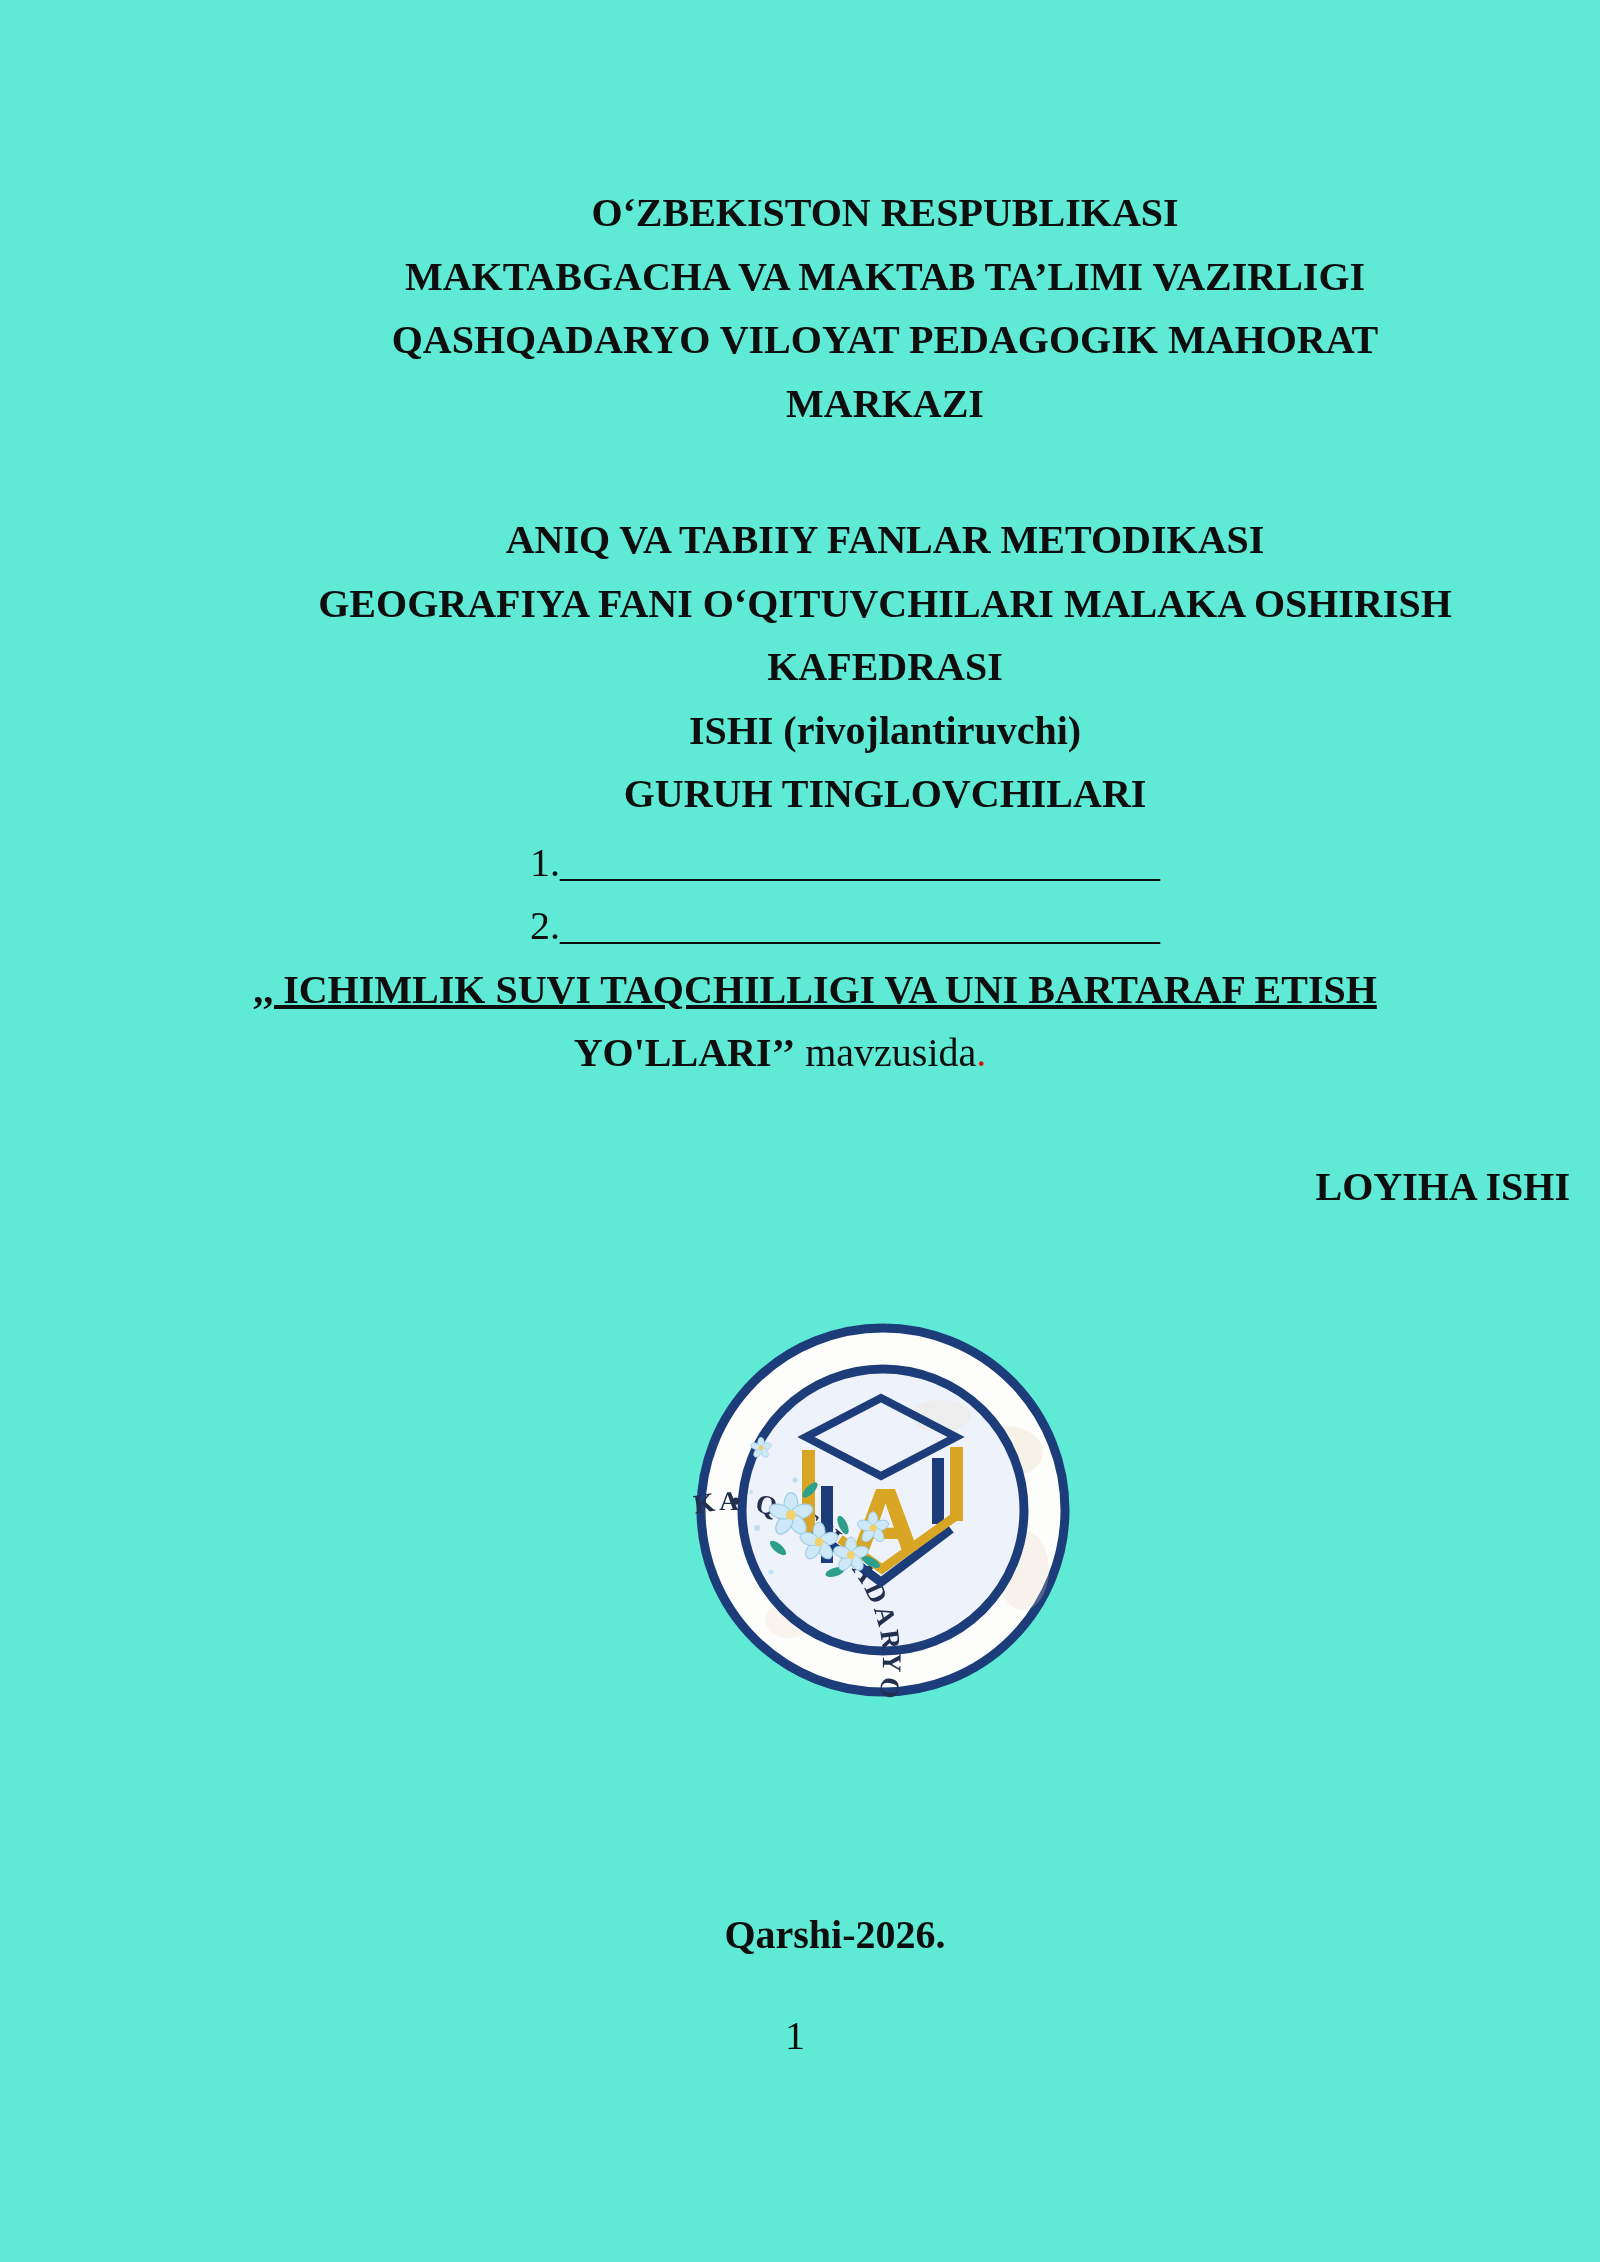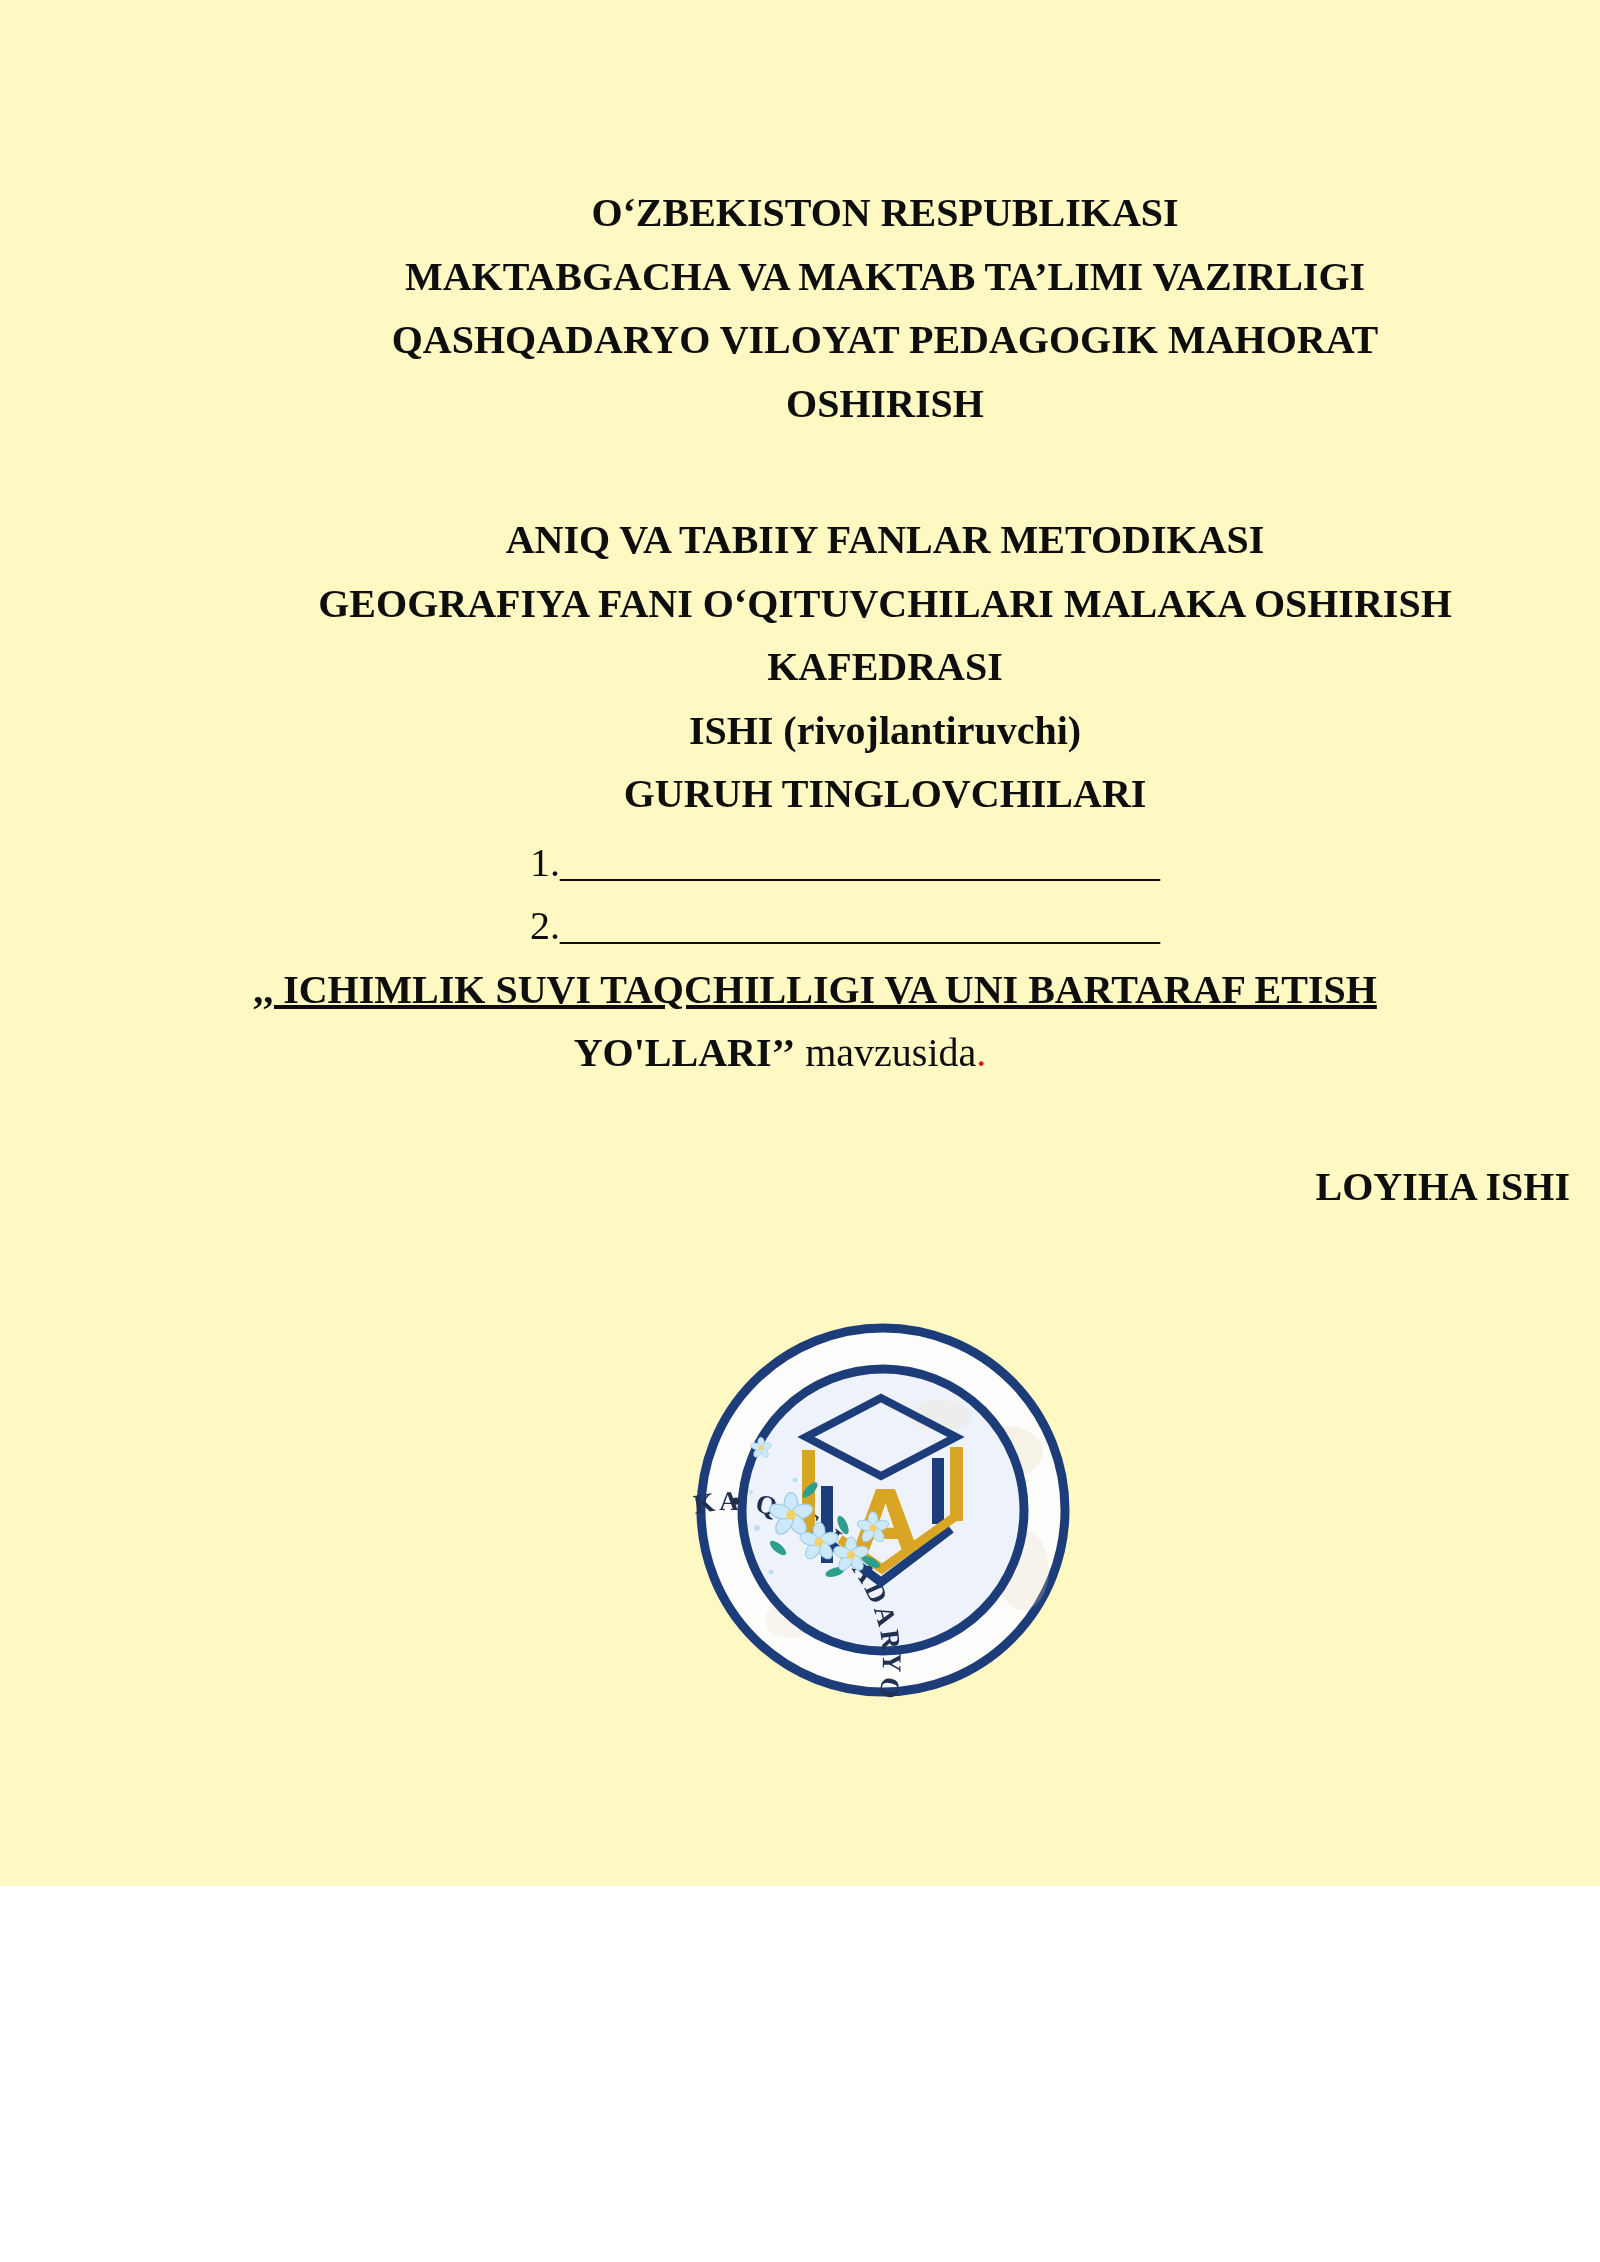--- a/index.html
+++ b/index.html
@@ -1,19 +1,19 @@
 <!DOCTYPE html>
 <html><head>
 <meta charset="utf-8">
 <style>
   html,body { margin:0; padding:0; background:#ffffff; }
   .page {
     position:relative;
-    width:1600px; height:1886px;
-    background:#fef9c3;
+    width:1600px; height:2262px;
+    background:#5eead4;
     font-family:"Liberation Serif", serif;
     color:#0e0e0e;
     overflow:hidden;
   }
   .content {
     position:absolute; left:170px; top:0;
     width:1350px;
     padding-top:181px;
     text-align:center;
     font-size:40px;
@@ -55,21 +55,21 @@
 </style>
 </head>
 <body>
 
 <div class="page">
   <div class="content">
 
     <div class="line b ox40">O‘ZBEKISTON RESPUBLIKASI</div>
     <div class="line b ox40">MAKTABGACHA VA MAKTAB TA’LIMI VAZIRLIGI</div>
     <div class="line b ox40">QASHQADARYO VILOYAT PEDAGOGIK MAHORAT</div>
-    <div class="line b ox40">OSHIRISH</div>
+    <div class="line b ox40">MARKAZI</div>
 
     <div class="line b ox40 mt-block">ANIQ VA TABIIY FANLAR METODIKASI</div>
     <div class="line b ox40">GEOGRAFIYA FANI O‘QITUVCHILARI MALAKA OSHIRISH</div>
     <div class="line b ox40">KAFEDRASI</div>
     <div class="line b ox40">ISHI (rivojlantiruvchi)</div>
     <div class="line b ox40">GURUH TINGLOVCHILARI</div>
 
     <div class="line mt-list">1.______________________________</div>
     <div class="line">2.______________________________</div>
 

